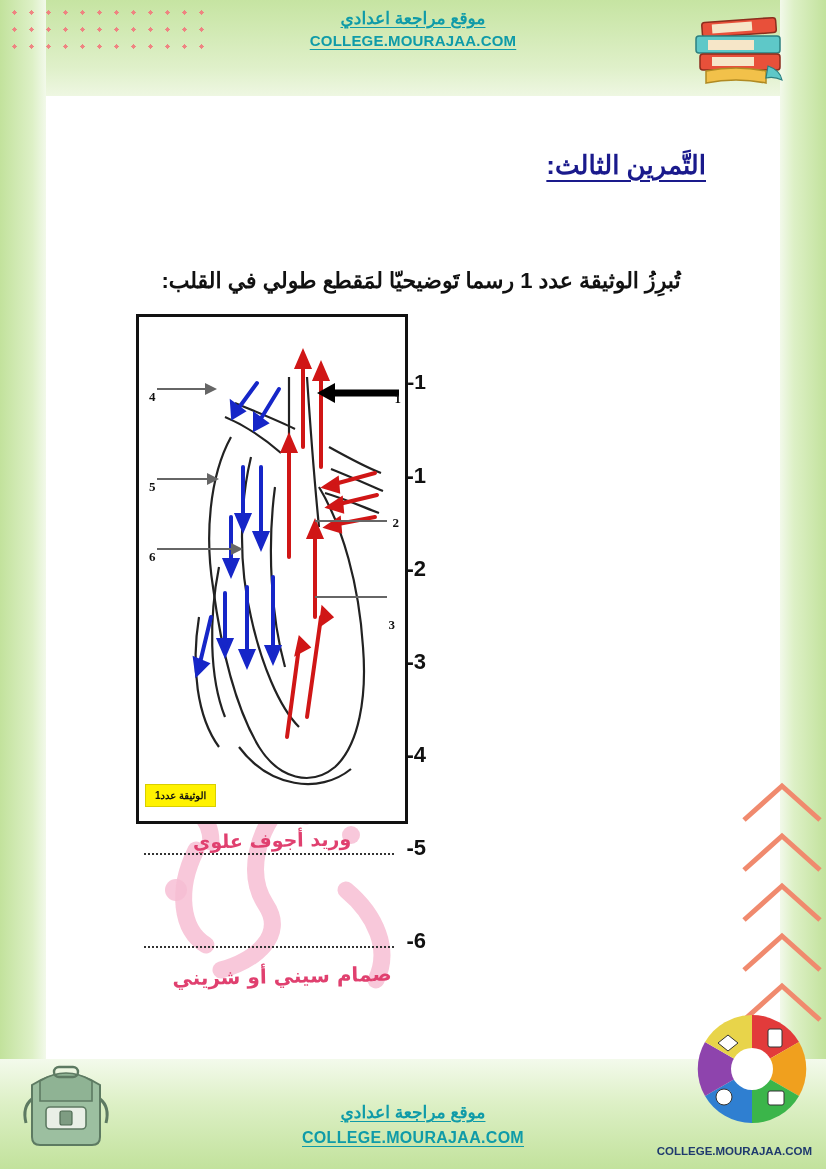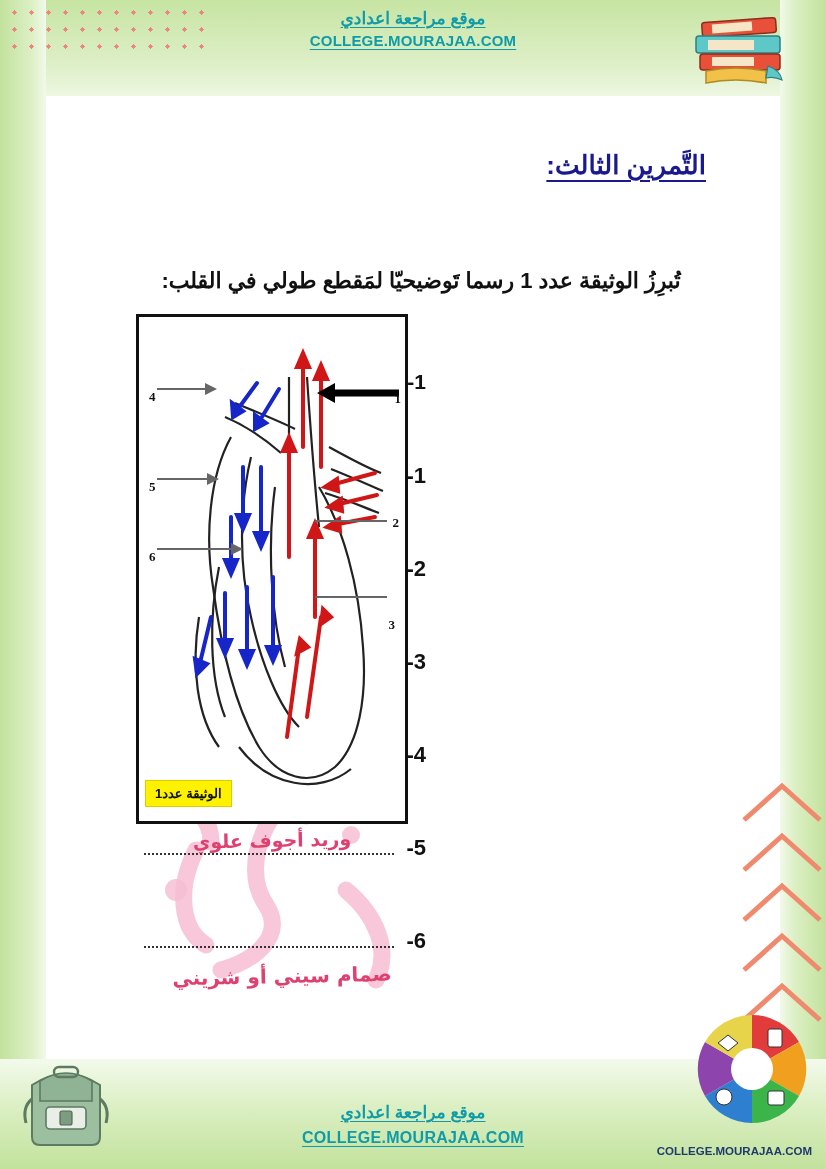--- a/index.html
+++ b/index.html
@@ -146,21 +146,21 @@
 
   
   .figure-box {
     position: absolute; left: 136px; top: 314px;
     width: 272px; height: 510px;
     border: 3px solid #111; background: #fff;
   }
   .figure-caption {
     position: absolute; left: 6px; bottom: 14px;
     background: #fff200; color: #111;
-    font-size: 13px; font-weight: 700; direction: rtl;
+    font-size: 10px; font-weight: 700; direction: rtl;
     padding: 5px 9px; border: 1px solid #d9cf00;
   }
   .fig-label {
     position: absolute; font-size: 13px; font-weight: 700; color: #111;
     font-family: "Liberation Serif", serif;
   }
 </style>
 </head>
 <body>
 

